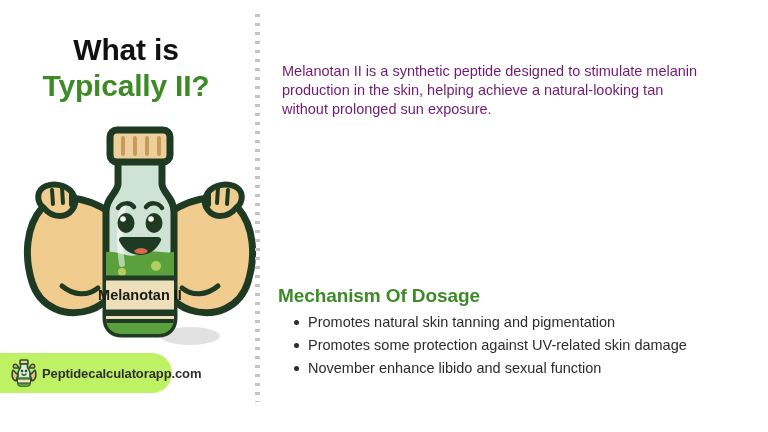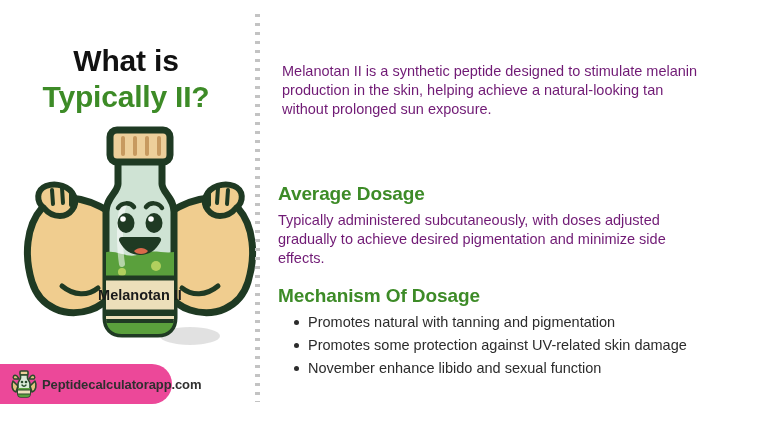--- a/index.html
+++ b/index.html
@@ -25,21 +25,21 @@
   .left-col {
     position: absolute;
     left: 0;
     top: 0;
     width: 258px;
     height: 432px;
   }
   .title-block {
     position: absolute;
     left: 0;
-    top: 43px;
+    top: 32px;
     width: 252px;
     text-align: center;
   }
   .title-line1 {
     font-size: 30px;
     font-weight: bold;
     color: #111111;
     letter-spacing: -0.2px;
     line-height: 36px;
   }
@@ -70,24 +70,24 @@
     top: 104px;
     width: 236px;
     height: 252px;
   }
   .mascot svg { display: block; }
 
   
   .footer-badge {
     position: absolute;
     left: 0;
-    top: 364px;
+    top: 353px;
     height: 40px;
     width: 172px;
-    background: #ec4899;
+    background: #bef264;
     border-top-right-radius: 20px;
     border-bottom-right-radius: 20px;
     display: flex;
     align-items: center;
     padding-left: 10px;
     box-sizing: border-box;
   }
   .footer-icon {
     width: 28px;
     height: 30px;
@@ -255,27 +255,23 @@
   </div>
 
   <div class="divider"></div>
 
   <div class="right-col">
 
     <div class="section section-meaning">
       <p class="sec-body">Melanotan II is a synthetic peptide designed to stimulate melanin production in the skin, helping achieve a natural-looking tan without prolonged sun exposure.</p>
     </div>
 
-    <div class="section section-dosage">
-      <h2 class="sec-heading">Average Dosage</h2>
-      <p class="sec-body">Typically administered subcutaneously, with doses adjusted gradually to achieve desired pigmentation and minimize side effects.</p>
-    </div>
 
     <div class="section section-mechanism">
       <h2 class="sec-heading">Mechanism Of Dosage</h2>
       <ul class="bullets">
-        <li>Promotes natural with tanning and pigmentation</li>
+        <li>Promotes natural skin tanning and pigmentation</li>
         <li>Promotes some protection against UV-related skin damage</li>
         <li>November enhance libido and sexual function</li>
       </ul>
     </div>
   </div>
 </div>
 
 </body></html>

